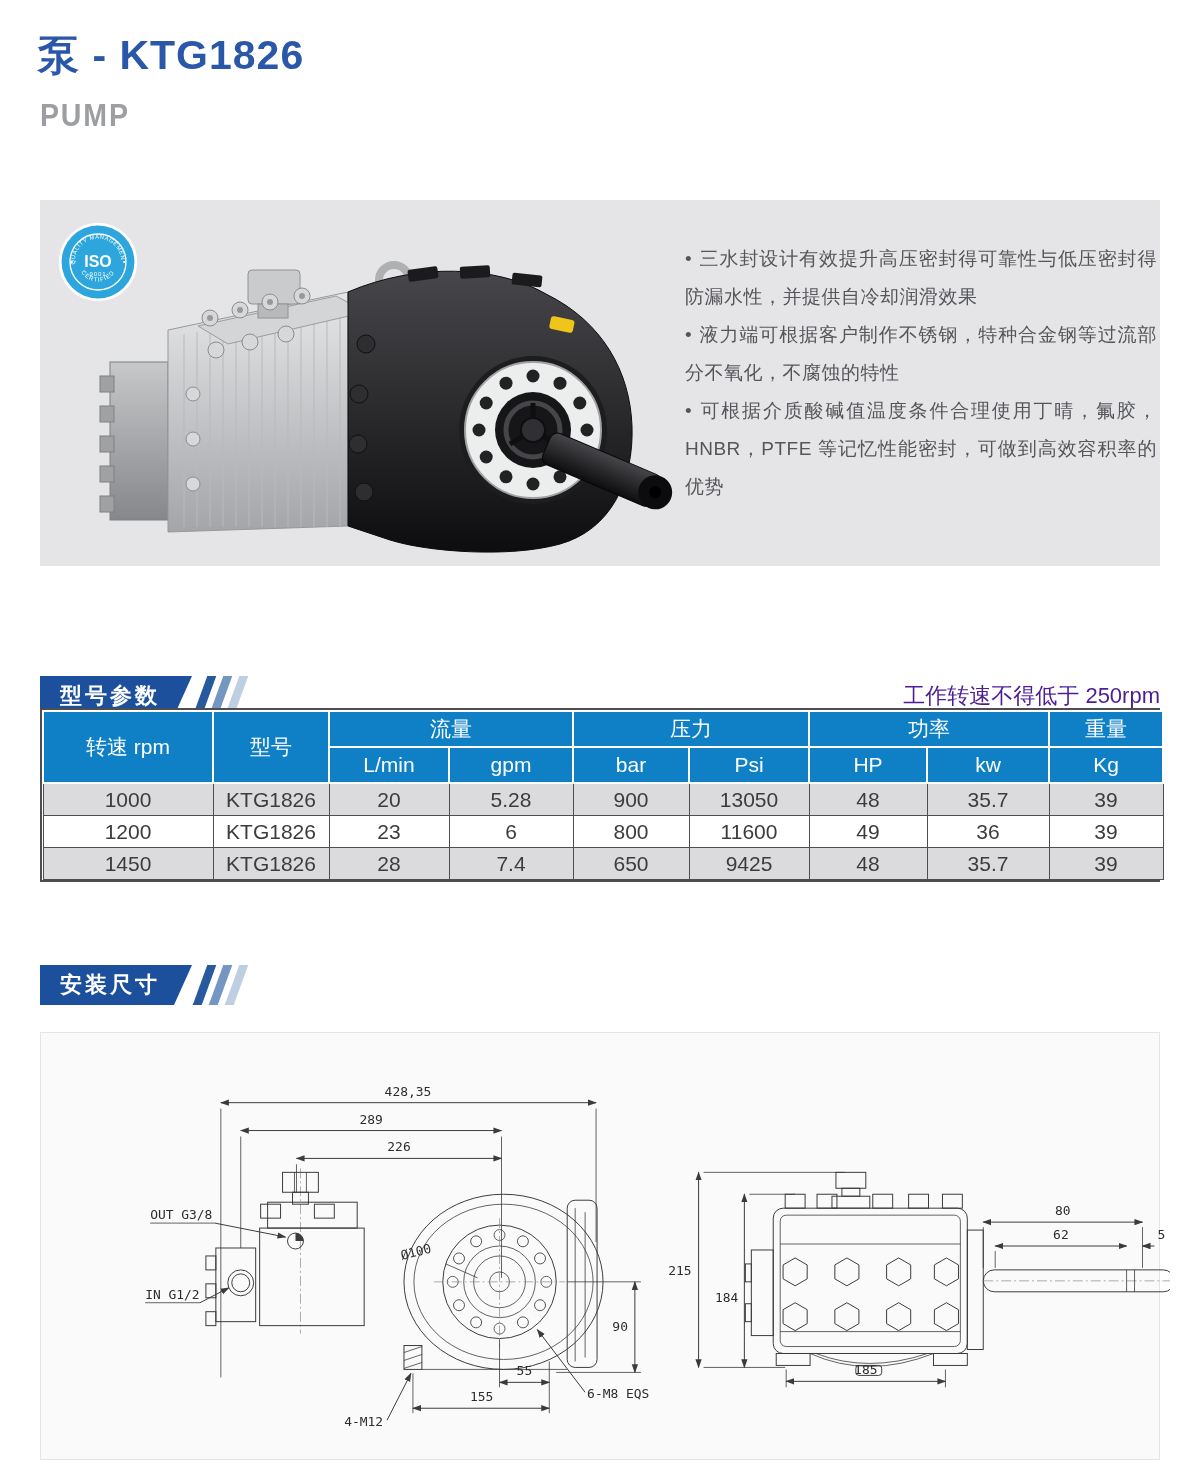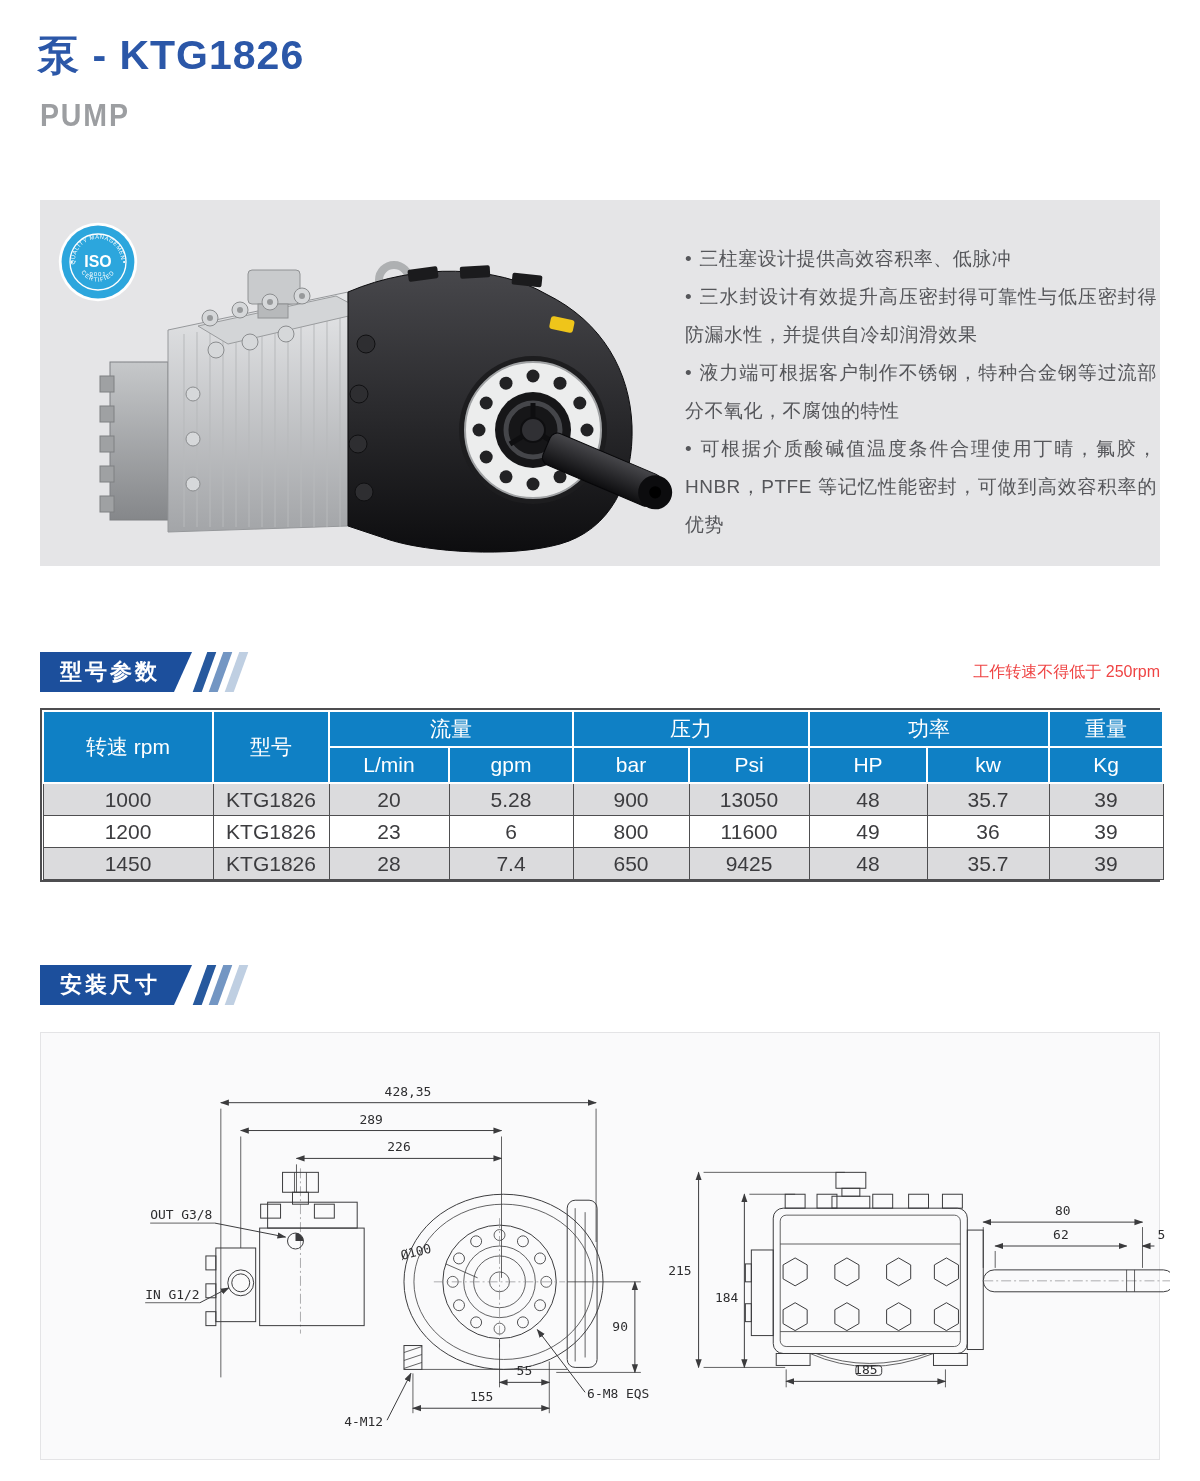--- a/index.html
+++ b/index.html
@@ -12,27 +12,27 @@
   .subtitle{position:absolute;left:40px;top:98px;font-size:31px;font-weight:bold;color:#9C9EA1;letter-spacing:2px;transform:scaleX(.92);transform-origin:left;}
   
   .product{position:absolute;left:40px;top:200px;width:1120px;height:366px;background:#E5E5E7;}
   .iso{position:absolute;left:16px;top:20px;}
   .pump-photo{position:absolute;left:58px;top:34px;width:600px;height:320px;}
   .features{position:absolute;left:645px;top:40px;width:472px;}
   .feat{font-size:19px;line-height:38px;color:#55565A;text-align:justify;letter-spacing:.5px;}
   .feat .dot{margin-right:7px;}
   
   .sec-row{position:absolute;left:40px;width:1120px;height:40px;display:flex;align-items:center;}
-  .sec-specs{top:652px;} .sec-dims{top:965px;}
+  .sec-specs{top:676px;} .sec-dims{top:965px;}
   .sec-tab{height:40px;line-height:40px;background:#1C4F9C;color:#fff;font-size:22px;font-weight:bold;
     padding:0 32px 0 20px;letter-spacing:3px;
     clip-path:polygon(0 0,100% 0,calc(100% - 18px) 100%,0 100%);}
   .slash{width:9px;height:40px;transform:skewX(-20deg);}
   .s1{background:#27599E;margin-left:8px;} .s2{background:#7396C3;margin-left:7px;} .s3{background:#BFCFE2;margin-left:7px;}
-  .sec-note{margin-left:auto;color:#ef4444;font-size:16px;}
+  .sec-note{margin-left:auto;color:#4c1d95;font-size:22px;}
   
   .tbl-wrap{position:absolute;left:40px;top:708px;width:1120px;border:2px solid #4E4E50;box-sizing:border-box;}
   table{width:100%;border-collapse:collapse;table-layout:fixed;}
   th{background:#0F80C5;color:#fff;font-weight:normal;font-size:21px;border:2px solid #fff;height:34px;padding:0;}
   td{font-size:21px;color:#3C3C3F;text-align:center;border:1px solid #4E4E50;height:31px;background:#fff;padding:0;}
   tr.alt td{background:#DBDBDD;text-align:center;}
   
   .panel{position:absolute;left:40px;top:1032px;width:1120px;height:428px;background:#FAFAFB;border:1px solid #E4E4E6;box-sizing:border-box;padding-left:11px;}
   svg.draw{display:block;width:1118px;height:426px;}
   .thin{fill:none;stroke:#3B3B3D;stroke-width:1;}
@@ -152,21 +152,20 @@
     </g>
 
     <g transform="rotate(23 455 215)">
       <rect x="448" y="198" width="120" height="34" rx="8" fill="url(#gBlack)" stroke="#070709"></rect>
       <circle cx="566" cy="215" r="17" fill="#0c0c0e"></circle>
       <circle cx="566" cy="215" r="6" fill="#000"></circle>
     </g>
   </svg>
 
   <div class="features">
-    <div class="feat"><span class="dot">•</span><span>三柱塞设计提供高效容积率、低脉冲</span></div>
     <div class="feat"><span class="dot">•</span><span>三水封设计有效提升高压密封得可靠性与低压密封得防漏水性，并提供自冷却润滑效果</span></div>
     <div class="feat"><span class="dot">•</span><span>液力端可根据客户制作不锈钢，特种合金钢等过流部分不氧化，不腐蚀的特性</span></div>
     <div class="feat"><span class="dot">•</span><span>可根据介质酸碱值温度条件合理使用丁晴，氟胶，HNBR，PTFE 等记忆性能密封，可做到高效容积率的优势</span></div>
   </div>
 </div>
 
 <div class="sec-row sec-specs">
   <div class="sec-tab">型号参数</div>
   <div class="slash s1"></div>
   <div class="slash s2"></div>

